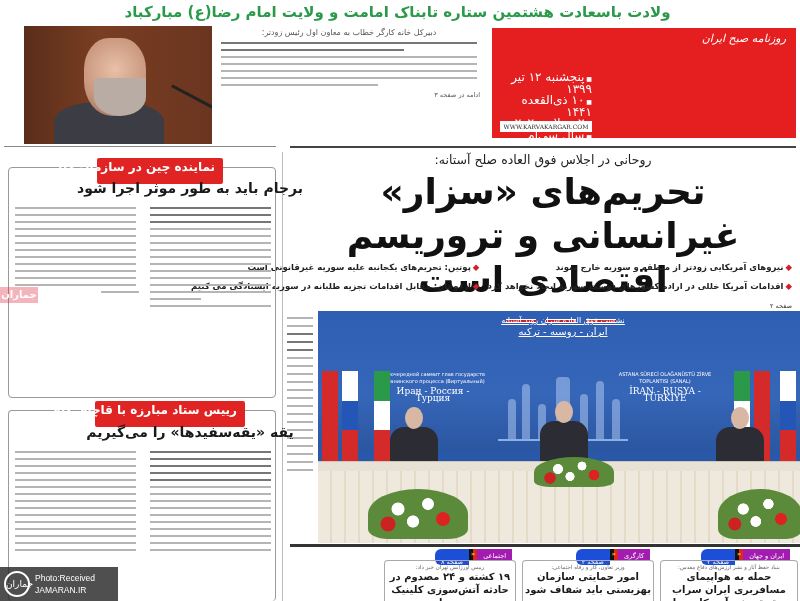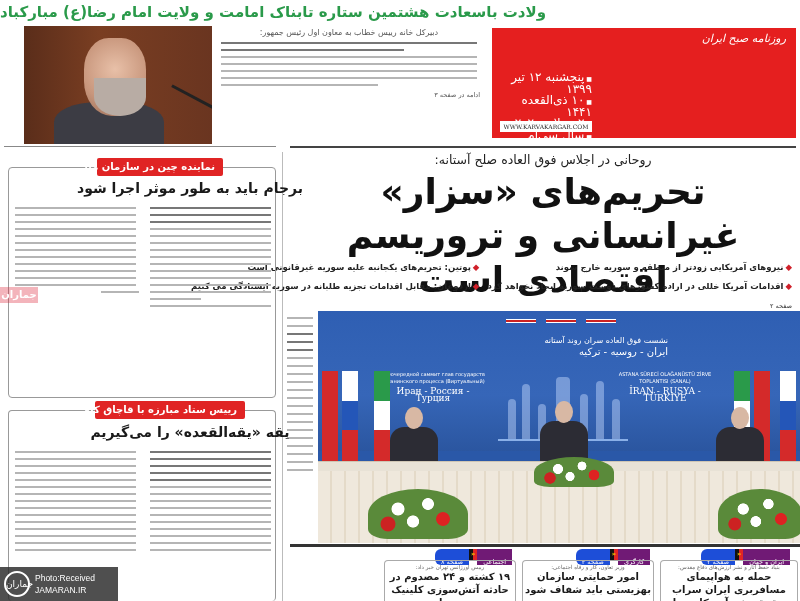--- a/index.html
+++ b/index.html
@@ -1,19 +1,19 @@
 <!DOCTYPE html>
 <html><head>
 <meta charset="utf-8">
 <style>
   * { box-sizing: border-box; margin: 0; padding: 0; }
   html, body { width: 800px; height: 601px; overflow: hidden; background: #fff; }
   body { font-family: "DejaVu Sans", sans-serif; color: #1a1a1a; position: relative; direction: rtl; }
 
-  .top-banner { position: absolute; top: 0; left: 0; width: 800px; height: 24px; text-align: left; padding-right: 5px; font-size: 15px; font-weight: bold; color: #2a9a4a; line-height: 24px; }
+  .top-banner { position: absolute; top: 0; left: 0; width: 800px; height: 24px; text-align: center; padding-right: 5px; font-size: 15px; font-weight: bold; color: #2a9a4a; line-height: 24px; }
 
   
   .masthead { position: absolute; top: 28px; left: 492px; width: 304px; height: 110px; background: #e51f1f; }
   .mast-slogan { position: absolute; top: 4px; right: 10px; font-size: 11px; font-style: italic; color: #fff; font-family: "DejaVu Serif", serif; margin-left: 17px; }
   .mast-name { position: absolute; top: 20px; right: 4px; font-size: 58px; font-weight: bold; color: #fff; font-family: "DejaVu Serif", serif; letter-spacing: -2px; line-height: 80px; }
   .mast-info { position: absolute; left: 8px; top: 44px; width: 92px; font-size: 12px; color: #fff; line-height: 11px; }
   .mast-info div::before { content: "■ "; font-size: 6px; }
   .mast-url { position: absolute; left: 8px; bottom: 6px; width: 92px; height: 11px; background: #fff; color: #222; font-size: 6px; text-align: center; line-height: 11px; direction: ltr; font-family: "DejaVu Serif", serif; }
 
   
@@ -40,21 +40,21 @@
   .main-head1 { position: absolute; top: 170px; left: 290px; width: 506px; text-align: center; font-size: 36px; font-weight: bold; line-height: 44px; color: #111; }
   .main-head2 { position: absolute; top: 214px; left: 290px; width: 506px; text-align: center; font-size: 36px; font-weight: bold; line-height: 44px; color: #111; }
   .bullets { position: absolute; top: 260px; left: 290px; width: 506px; height: 38px; display: grid; grid-template-columns: 1fr 1fr; grid-auto-flow: column; grid-template-rows: 1fr 1fr; font-size: 8.5px; font-weight: bold; color: #222; }
   .bullet { white-space: nowrap; padding: 2px 4px; }
   .bullet .dot { color: #d0202a; margin-left: 2px; }
   .page-ref { position: absolute; top: 302px; right: 8px; font-size: 6.5px; color: #333; }
 
   
   .main-photo { position: absolute; top: 311px; left: 318px; width: 482px; height: 232px; overflow: hidden; background: #2a58a8; }
   .backdrop { position: absolute; left: 0; top: 0; width: 100%; height: 140px; background: linear-gradient(180deg, #2f5fb3 0%, #3666b8 60%, #2b56a0 100%); }
-  .bd-center-title { position: absolute; top: 24px; left: 140px; width: 210px; text-align: right; color: #fff; font-size: 8px; line-height: 11px; }
+  .bd-center-title { position: absolute; top: 4px; left: 140px; width: 210px; text-align: center; color: #fff; font-size: 8px; line-height: 11px; text-decoration: underline; }
   .bd-stripes { position: absolute; top: 8px; left: 188px; width: 110px; height: 4px; display: flex; gap: 10px; }
   .bd-stripes span { flex: 1; background: linear-gradient(180deg, #fff 0 33%, #c22 33% 66%, #fff 66%); }
   .bd-left { position: absolute; top: 60px; left: 60px; width: 110px; color: #fff; text-align: center; font-size: 5px; line-height: 7px; direction: ltr; }
   .bd-left .big { font-size: 9px; font-family: "DejaVu Serif", serif; margin-top: 3px; }
   .bd-right { position: absolute; top: 60px; right: 80px; width: 110px; color: #fff; text-align: center; font-size: 5px; line-height: 7px; direction: ltr; }
   .bd-right .big { font-size: 9px; font-family: "DejaVu Serif", serif; margin-top: 3px; }
   .bd-skyline { position: absolute; top: 50px; left: 180px; width: 130px; height: 80px; border-bottom: 2px solid #8ab0e8; }
   .bd-skyline i { position: absolute; bottom: 0; width: 8px; background: rgba(200,220,255,0.45); border-radius: 4px 4px 0 0; }
   .flag { position: absolute; top: 60px; width: 16px; height: 90px; }
   .flag.tr { background: #d42a2a; }
@@ -63,21 +63,21 @@
   .table { position: absolute; left: 0; top: 160px; width: 100%; height: 72px; background: repeating-linear-gradient(90deg, #efe8dc 0 12px, #e4dac8 12px 14px); }
   .table-top { position: absolute; left: 0; top: 150px; width: 100%; height: 14px; background: #e8e2d6; border-top: 1px solid #cfc6b4; }
   .person { position: absolute; width: 48px; height: 46px; border-radius: 30% 30% 0 0; background: #2c2c34; }
   .person .head { position: absolute; left: 15px; top: -20px; width: 18px; height: 22px; border-radius: 50%; background: #d8b8a4; }
   .flowers { position: absolute; width: 100px; height: 50px; border-radius: 50% 50% 20% 20%; background: radial-gradient(circle at 30% 40%, #fff 0 8%, transparent 9%), radial-gradient(circle at 60% 30%, #fff 0 8%, transparent 9%), radial-gradient(circle at 75% 60%, #d22 0 8%, transparent 9%), radial-gradient(circle at 45% 65%, #fff 0 9%, transparent 10%), radial-gradient(circle at 20% 70%, #c22 0 8%, transparent 9%), #5a8a3a; }
 
   
   .box { position: absolute; border: 1px solid #999; border-radius: 4px; }
   .box1 { top: 167px; left: 8px; width: 268px; height: 231px; }
   .box2 { top: 410px; left: 8px; width: 268px; height: 191px; border-bottom: none; }
-  .red-tag { position: absolute; background: #e02424; color: #fff; font-size: 10px; font-weight: bold; text-align: right; height: 18px; line-height: 18px; border-radius: 2px; padding: 0 8px; white-space: nowrap; }
+  .red-tag { position: absolute; background: #e02424; color: #fff; font-size: 12px; font-weight: bold; text-align: right; height: 26px; line-height: 18px; border-radius: 2px; padding: 0 8px; white-space: nowrap; }
   .tag1 { top: 158px; left: 97px; width: 126px; }
   .tag2 { top: 401px; left: 95px; width: 150px; }
   .box-head { position: absolute; left: 8px; width: 268px; text-align: center; font-size: 14px; font-weight: bold; margin-left: 48px; }
   .bh1 { top: 180px; }
   .bh2 { top: 424px; }
   .cols { position: absolute; left: 12px; width: 262px; display: flex; gap: 8px; }
   .cols1 { top: 202px; height: 192px; }
   .cols2 { top: 446px; height: 150px; }
   .col { flex: 1; }
 
@@ -86,21 +86,21 @@
   .jam-logo { width: 26px; height: 26px; border: 2px solid #fff; border-radius: 50%; color: #fff; font-size: 9px; text-align: center; line-height: 22px; }
   .jam-text { color: #fff; font-size: 8.5px; line-height: 12px; font-family: "Liberation Sans", sans-serif; }
 
   
   .bottom-rule { position: absolute; top: 544px; left: 290px; width: 510px; height: 3px; background: #333; }
   .bstory { position: absolute; top: 560px; height: 41px; border: 1px solid #aaa; border-bottom: none; border-radius: 4px 4px 0 0; }
   .bs1 { left: 660px; width: 138px; }
   .bs2 { left: 522px; width: 132px; }
   .bs3 { left: 384px; width: 132px; }
   .sect-tag { position: absolute; top: 549px; height: 11px; display: flex; direction: rtl; font-size: 6.5px; line-height: 11px; color: #fff; }
-  .sect-tag .name { background: #701a75; padding: 8px 6px; text-decoration: underline; }
+  .sect-tag .name { background: #a21caf; padding: 2px 6px; }
   .sect-tag .chev { color: #f2c500; font-weight: bold; padding: 0 2px; background: linear-gradient(90deg, #111 50%, #e02424 50%); }
   .sect-tag .page { background: #1d4ed8; padding: 8px 6px; border-radius: 6px 0 0 6px; }
   .st1 { right: 10px; }
   .st2 { right: 150px; }
   .st3 { right: 288px; }
   .bs-kicker { font-size: 5.5px; color: #666; text-align: center; margin-top: 3px; }
   .bs-head { font-size: 10px; font-weight: bold; text-align: center; line-height: 13px; }
   .gutter-rule { position: absolute; top: 152px; left: 282px; width: 1px; height: 449px; background: #bbb; }
   .strip-text { position: absolute; top: 311px; left: 285px; width: 30px; height: 290px; }
   .strip-text .body-line { margin: 6px 2px; }
@@ -123,21 +123,21 @@
 </div>
 
 <div class="top-story">
   <div class="top-photo">
     <div class="photo-body"></div>
     <div class="photo-head"></div>
     <div class="photo-beard"></div>
     <div class="photo-mic"></div>
   </div>
   <div class="top-text">
-    <div class="kicker">دبیرکل خانه رییس خطاب به معاون اول رئیس جمهور:</div>
+    <div class="kicker">دبیرکل خانه کارگر خطاب به معاون اول رئیس زودتر:</div>
     <div class="body-lines">
       <div class="body-line bold"></div>
         <div class="body-line bold" style="width:70%;margin-right:auto;margin-left:3px"></div>
       <div class="body-line"></div>
         <div class="body-line"></div>
         <div class="body-line"></div>
         <div class="body-line"></div>
         <div class="body-line" style="width:60%;margin-right:auto;margin-left:3px"></div>
     </div>
     <div class="continue">ادامه در صفحه ۳</div>
@@ -266,21 +266,21 @@
       <div class="body-line"></div>
       <div class="body-line"></div>
     <div class="body-line"></div>
       <div class="body-line"></div>
       <div class="body-line" style="width:30%;margin-right:0;margin-left:auto"></div>
   </div>
 </div>
 
 <div class="box box2"></div>
 <div class="red-tag tag2">رییس ستاد مبارزه با قاچاق کالا:</div>
-<div class="box-head bh2">یقه «یقه‌القعده» را می‌گیریم</div>
+<div class="box-head bh2">یقه «یقه‌سفیدها» را می‌گیریم</div>
 <div class="cols cols2">
   <div class="col">
     <div class="body-line bold"></div>
       <div class="body-line bold"></div>
       <div class="body-line bold"></div>
       <div class="body-line bold"></div>
       <div class="body-line bold"></div>
     <div class="body-line"></div>
       <div class="body-line"></div>
       <div class="body-line"></div>

